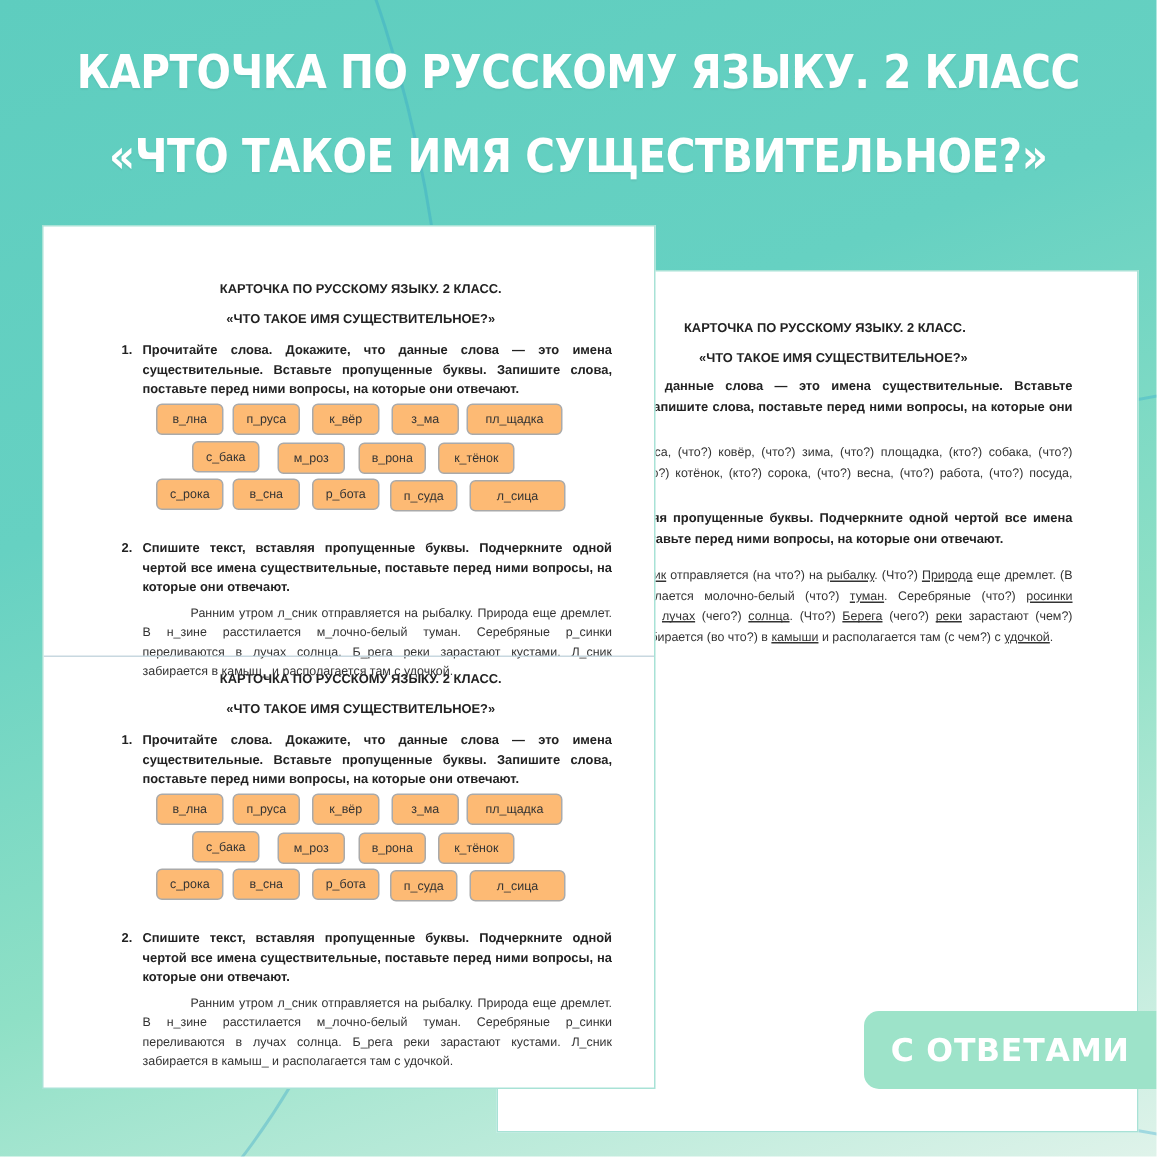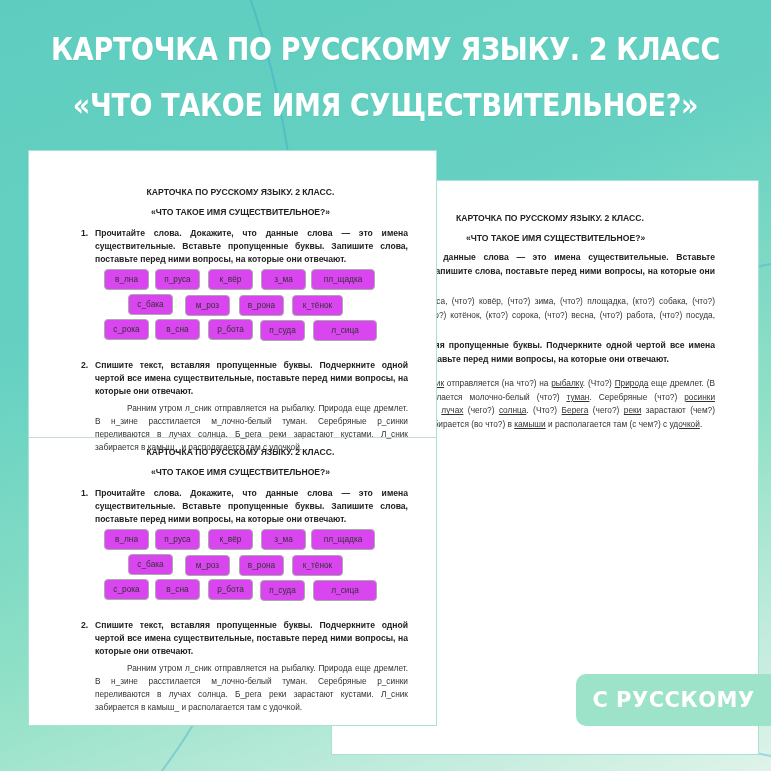--- a/index.html
+++ b/index.html
@@ -28,21 +28,21 @@
 
   .card { position: absolute; width: 100%; padding-left: 16px; }
   .card-title { text-align: center; font-weight: bold; font-size: 8.6px; }
   .card-title.t1 { margin-top: 0; }
   .card-title.t2 { margin-top: 10px; }
   .task { position: relative; padding-left: 50px; padding-right: 28px; font-weight: bold; font-size: 8.6px; line-height: 13px; text-align: justify; }
   .task .num { position: absolute; left: 36px; top: 0; }
   .words { position: relative; height: 76px; }
   .wbtn {
     position: absolute; height: 21px; border: 1px solid #aaa; border-radius: 4px;
-    background: #d946ef; font-size: 8.3px; color: #333; text-align: center; line-height: 19px;
+    background: #fdba74; font-size: 8.3px; color: #333; text-align: center; line-height: 19px;
   }
   .story { padding-left: 50px; padding-right: 28px; font-size: 8.3px; line-height: 13px; text-align: justify; color: #333; text-indent: 32px; }
   .divider { position: absolute; left: 0; width: 100%; height: 1px; background: #c8d8e0; }
 
   .ans-block { position: absolute; left: 0; width: 100%; padding-left: 16px; padding-right: 26px; font-size: 8.3px; line-height: 13.7px; color: #333; text-align: justify; }
   .ans-bold { font-weight: bold; color: #222; font-size: 8.6px; }
   .ans-block u { text-decoration: underline; }
 
   .badge {
     position: absolute; left: 576px; top: 674px; width: 195px; height: 52px;
@@ -138,14 +138,14 @@
     </div>
     <div class="task" style="margin-top:14px;">
       <span class="num">2.</span>
       <span>Спишите текст, вставляя пропущенные буквы. Подчеркните одной чертой все имена существительные, поставьте перед ними вопросы, на которые они отвечают.</span>
     </div>
     <div class="story" style="margin-top:4px;">Ранним утром л_сник отправляется на рыбалку. Природа еще дремлет. В н_зине расстилается м_лочно-белый туман. Серебряные р_синки переливаются в лучах солнца. Б_рега реки зарастают кустами. Л_сник забирается в камыш_ и располагается там с удочкой.</div>
   </div>
 </div>
 
 <div class="badge">
-  <span>С РУССКОМУ</span>
+  <span>С ОТВЕТАМИ</span>
 </div>
 
 </body></html>

